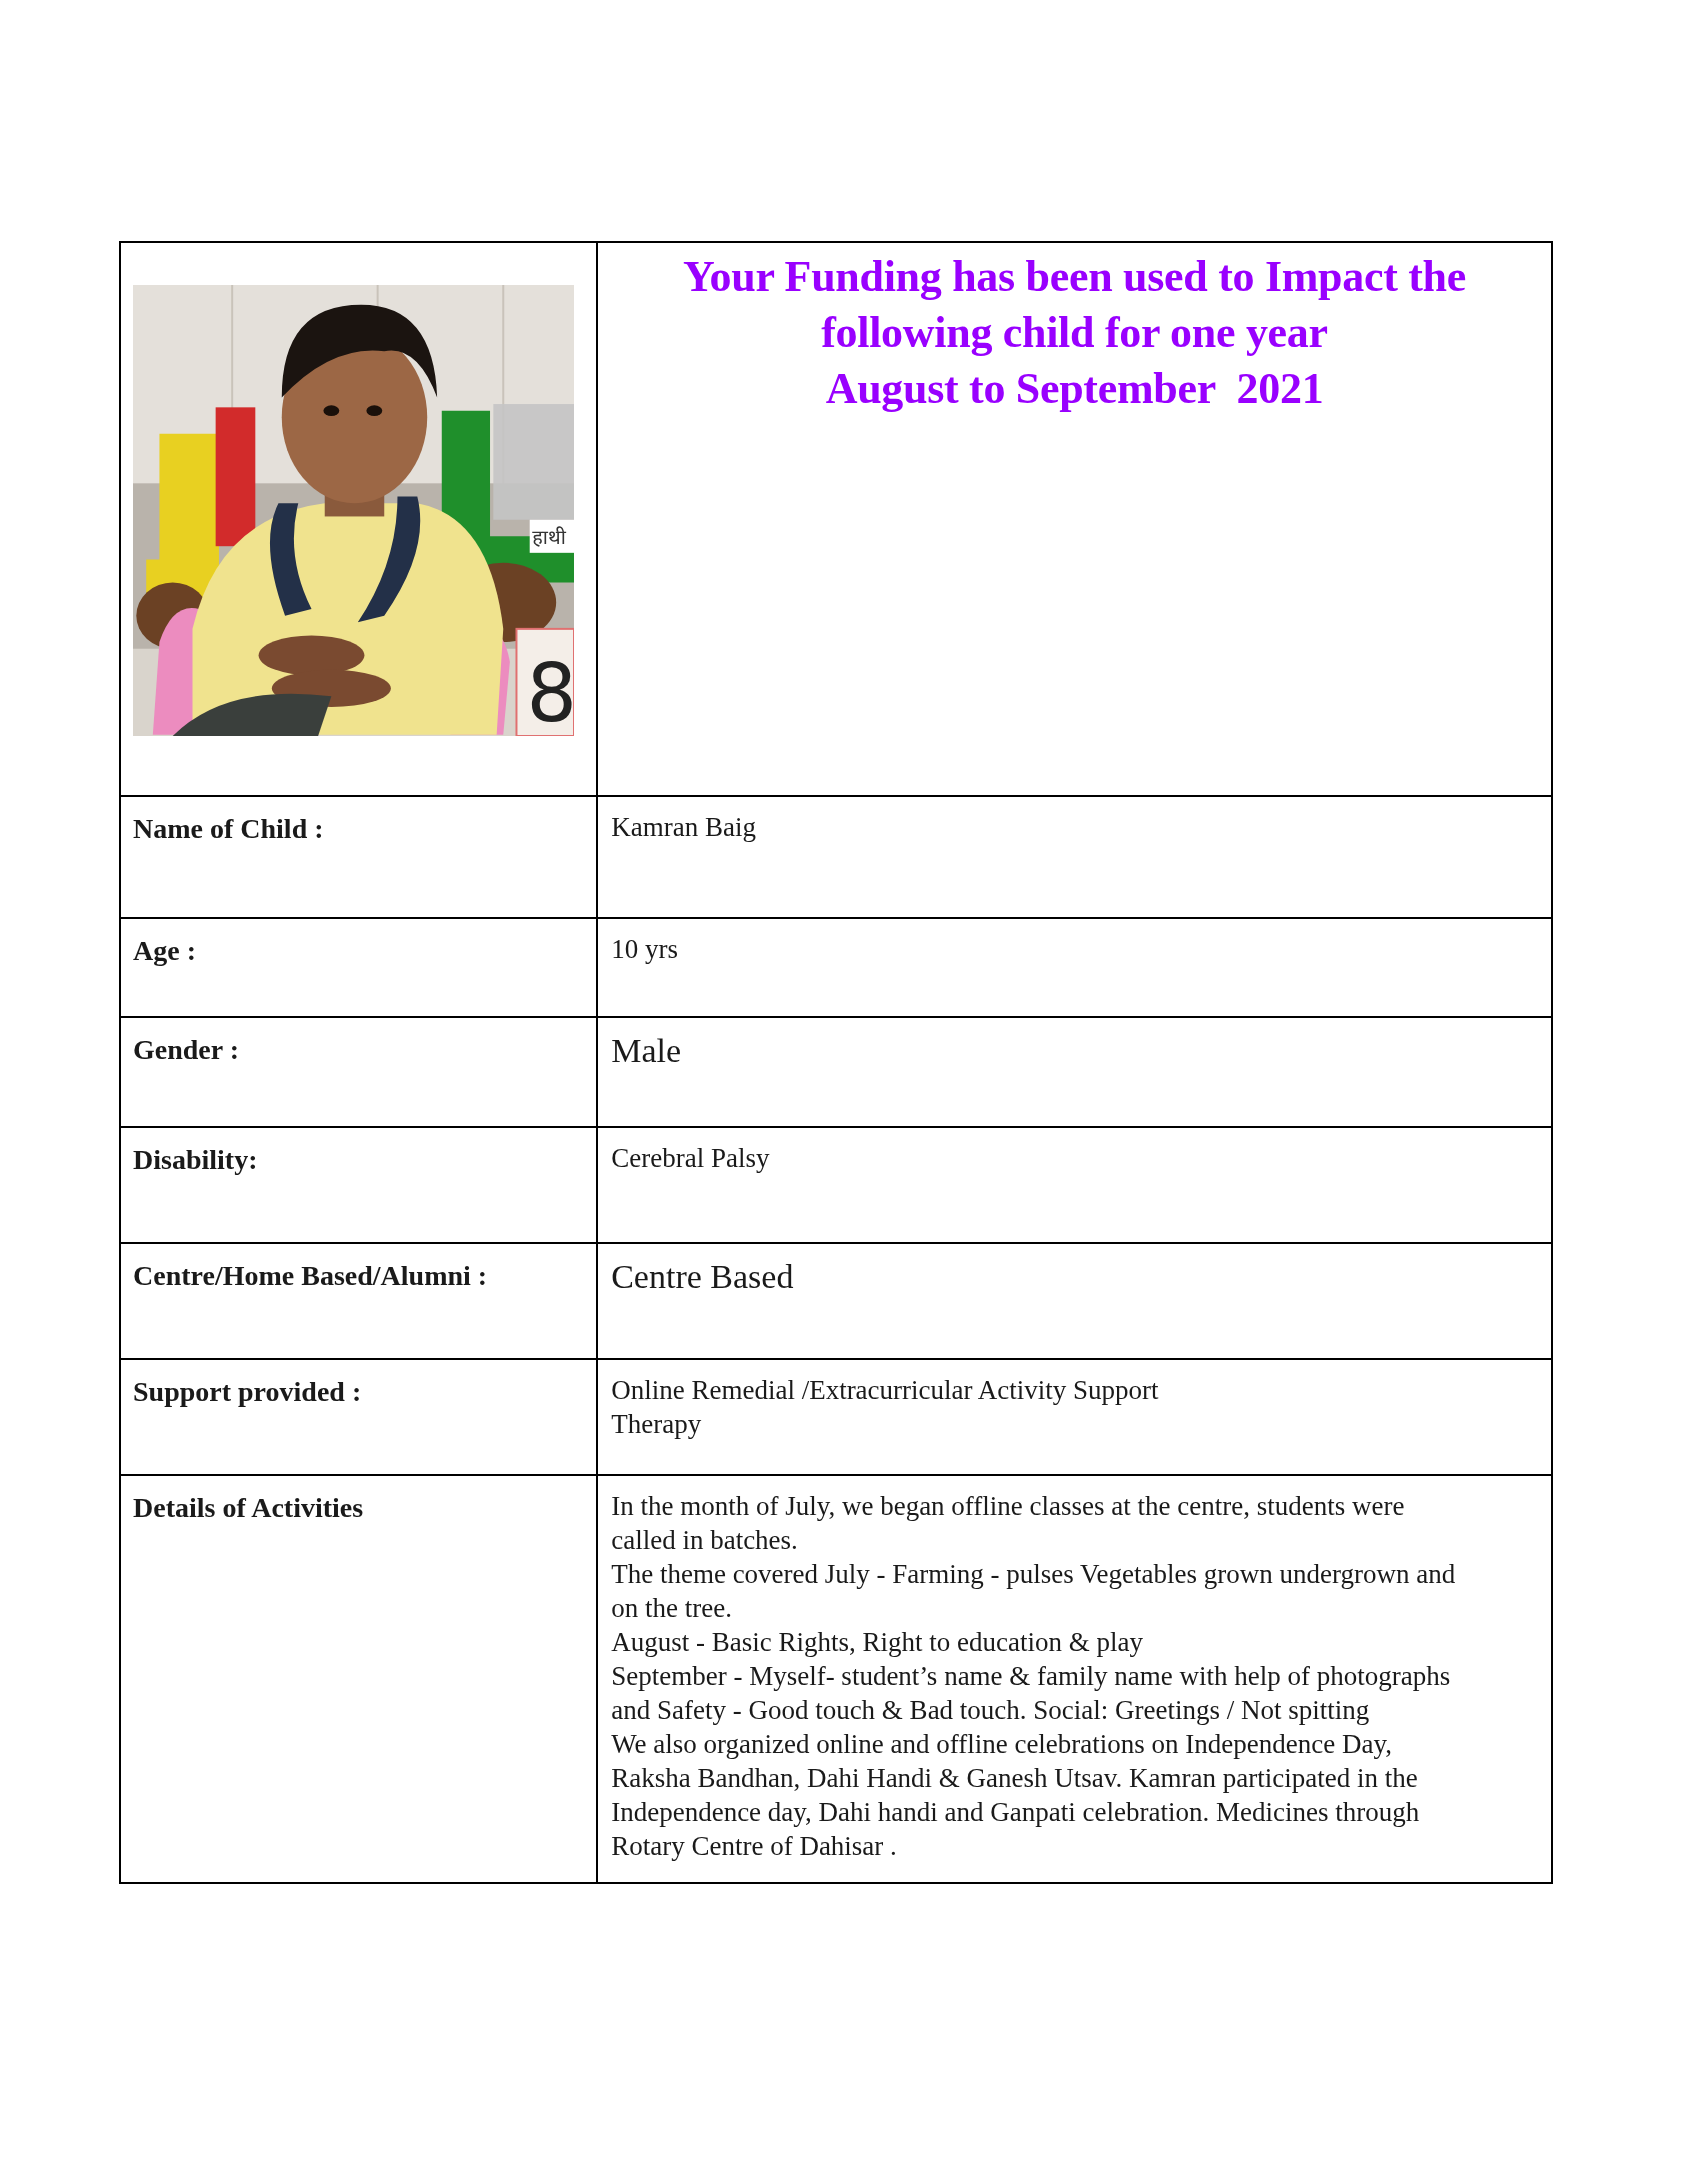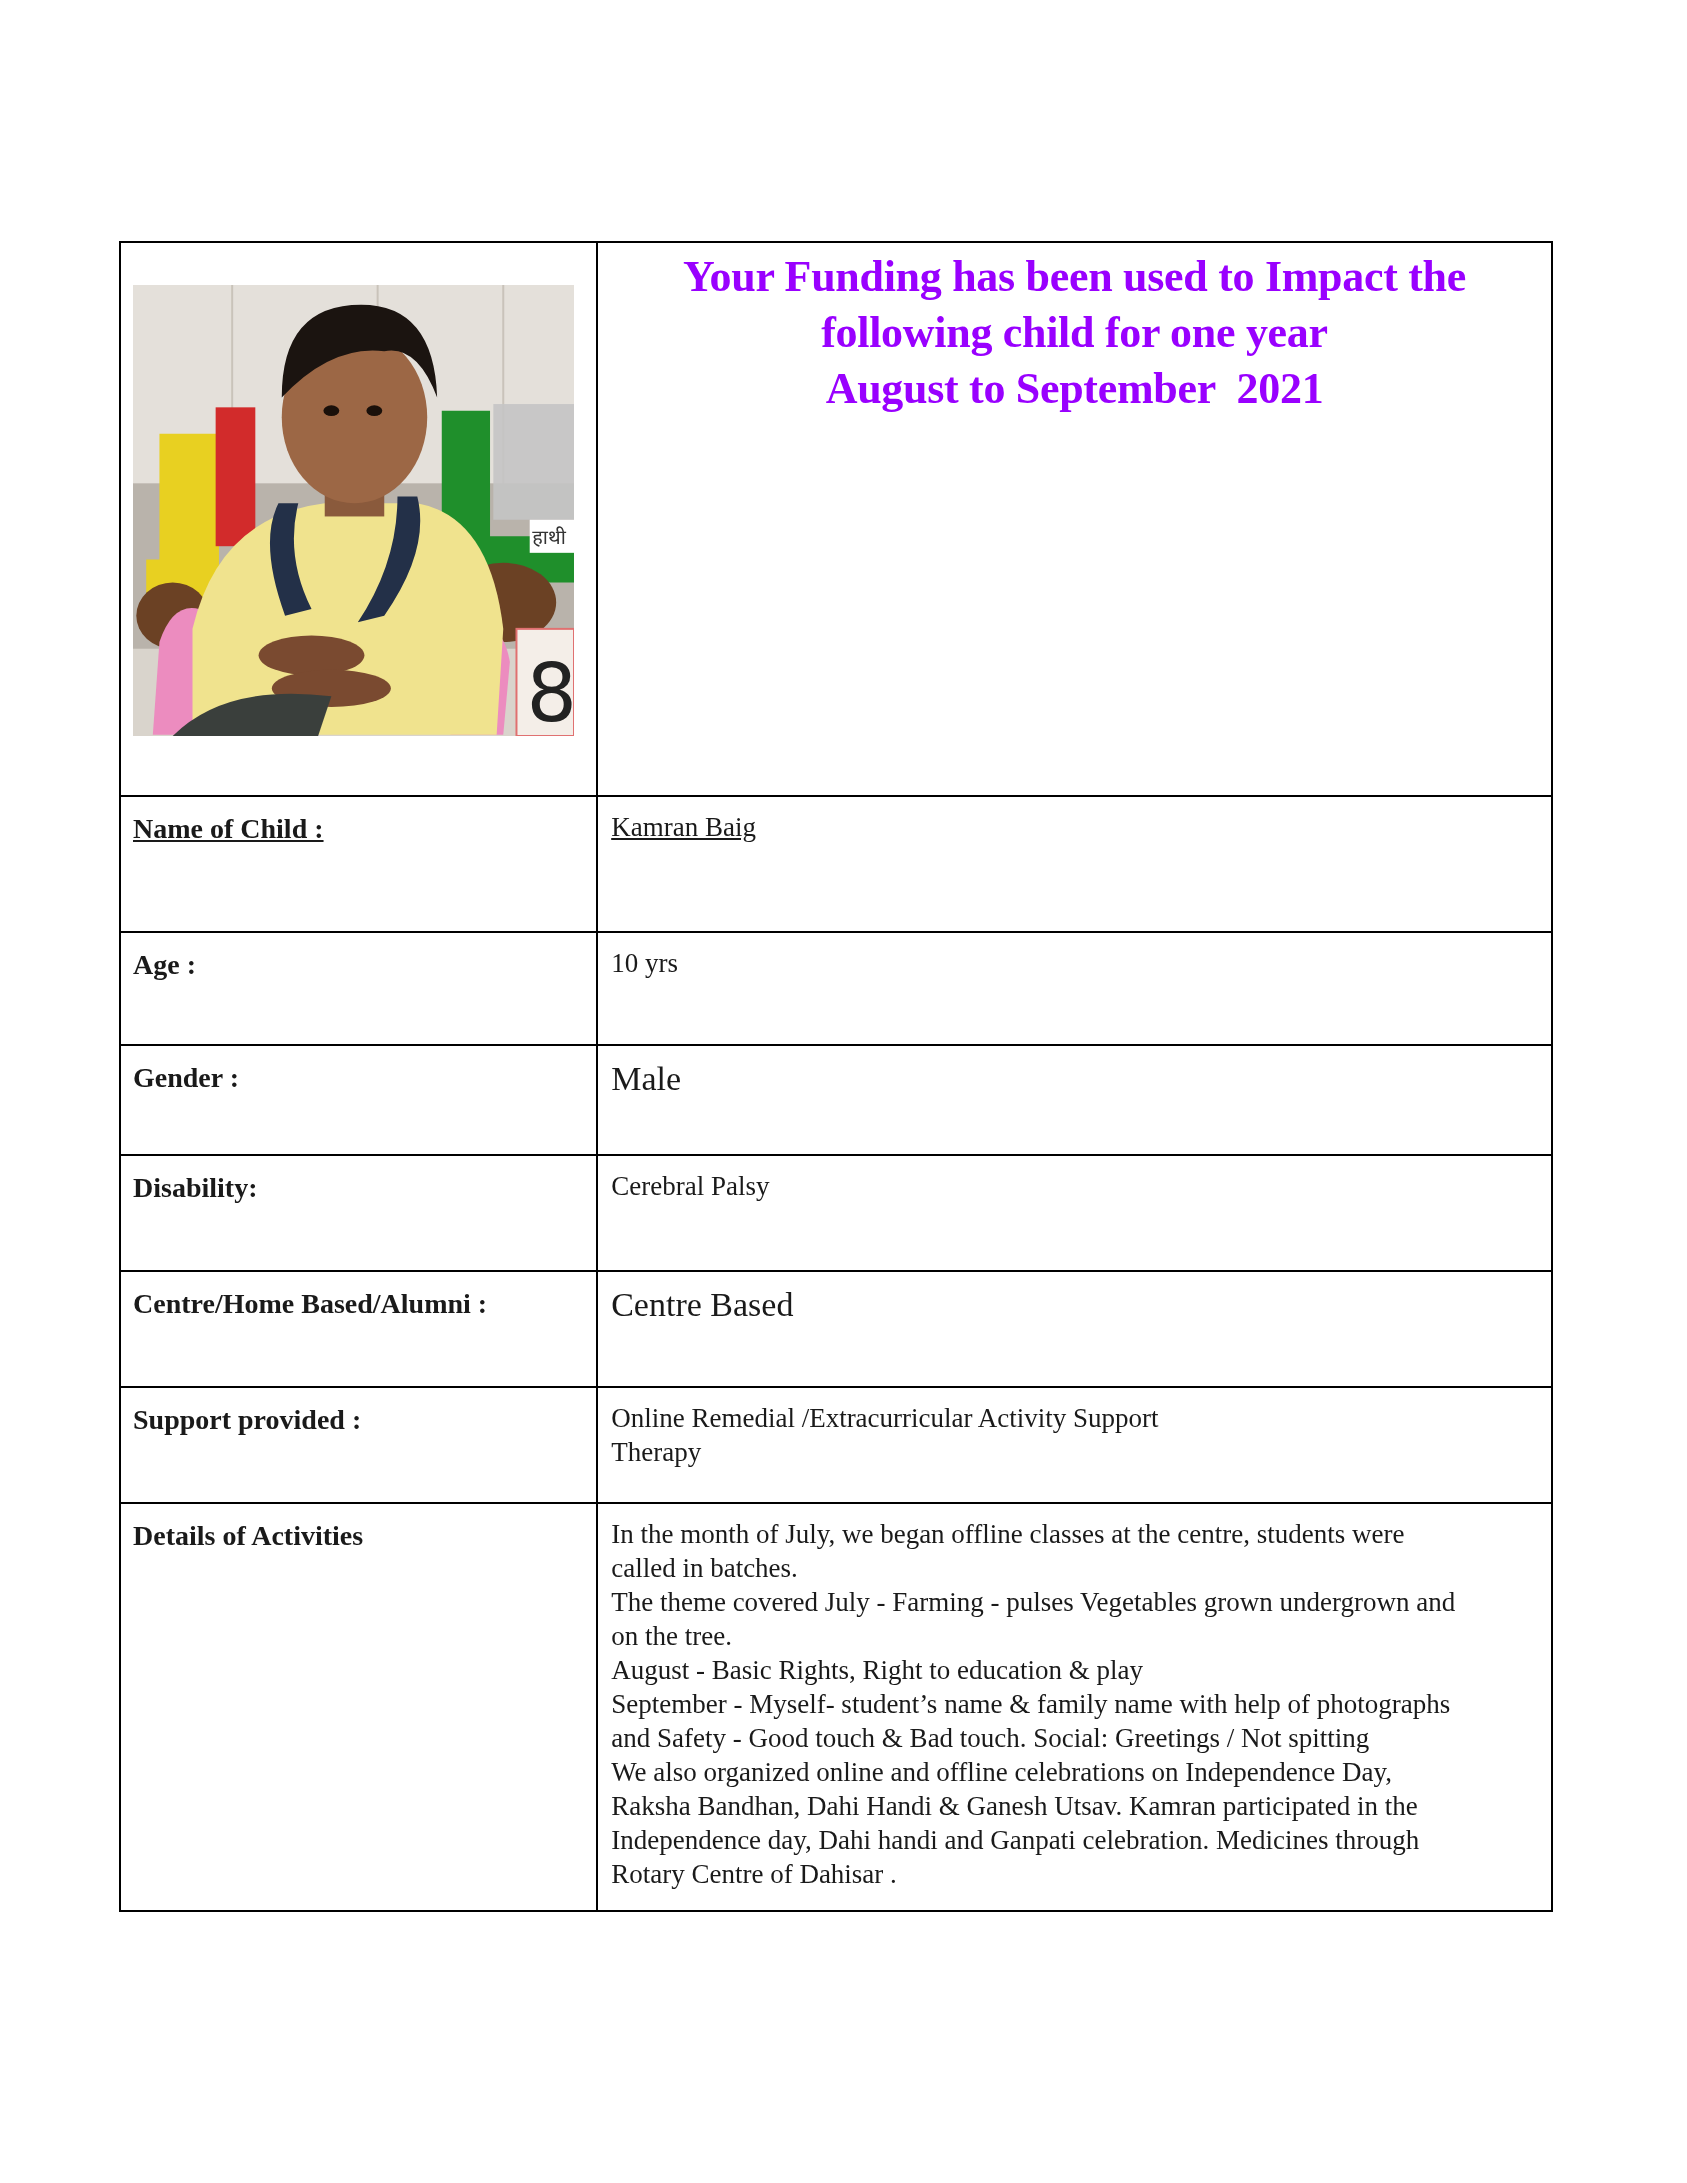--- a/index.html
+++ b/index.html
@@ -18,22 +18,22 @@
   table.report td {
     border: 2.6px solid #000;
     vertical-align: top;
     padding: 0;
     box-sizing: border-box;
   }
   col.c-label { width: 477px; }
   col.c-value { width: 955px; }
 
   tr.r-header td { height: 554px; }
-  tr.r-name td { height: 136px; text-decoration: underline; }
-  tr.r-age td { height: 113px; }
+  tr.r-name td { height: 122px; }
+  tr.r-age td { height: 99px; }
   tr.r-gender td { height: 110px; }
   tr.r-disability td { height: 116px; }
   tr.r-centre td { height: 116px; }
   tr.r-support td { height: 116px; }
   tr.r-details td { height: 408px; }
 
   .photo-cell { position: relative; }
   .photo {
     position: absolute;
     left: 12px; top: 42px;

